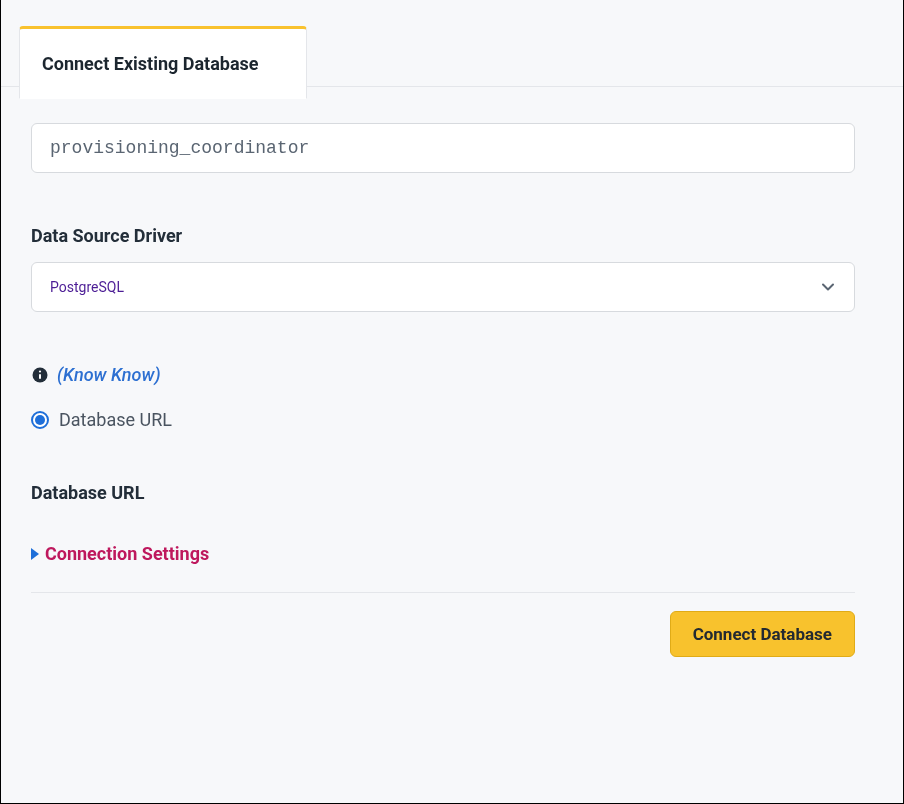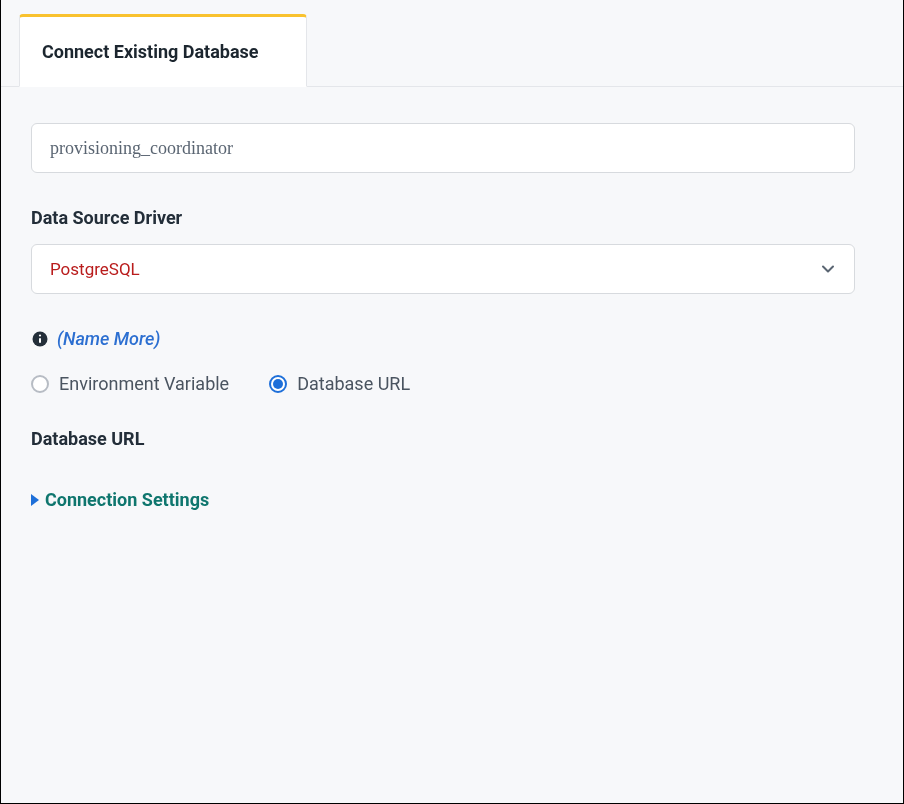--- a/index.html
+++ b/index.html
@@ -18,21 +18,21 @@
     position: relative;
   }
   
   .tabs-row {
     position: relative;
     height: 87px;
     border-bottom: 1px solid #e4e6ea;
   }
   .tab {
     position: absolute;
-    top: 14px;
+    top: 26px;
     left: 18px;
     height: 73px;
     width: 288px;
     background: #fff;
     border: 1px solid #e4e6ea;
     border-bottom: 1px solid #fff;
     border-top: 3px solid #f9c22e;
     border-radius: 4px 4px 0 0;
     display: flex;
     align-items: center;
@@ -43,49 +43,49 @@
     z-index: 2;
   }
   
   .content {
     padding: 36px 30px 0 30px;
   }
   .field-label {
     font-weight: 700;
     font-size: 18px;
     color: #232e39;
-    margin-top: 34px;
+    margin-top: 52px;
     margin-bottom: 16px;
     display: flex;
     align-items: center;
     gap: 8px;
   }
   .field-label:first-child { margin-top: 34px; }
   .text-input, .select-wrap {
     width: 824px;
     height: 50px;
     background: #fff;
     border: 1px solid #d7dade;
     border-radius: 6px;
     font-size: 18px;
     color: #5a6572;
     padding: 0 18px;
     display: flex;
     align-items: center;
   }
   .text-input {
-    font-family: Liberation Serif, serif;
+    font-family: Liberation Mono, monospace;
     outline: none;
   }
   .select-wrap {
     position: relative;
     cursor: pointer;
     justify-content: space-between;
   }
-  .select-value { color: #b91c1c; font-size: 17px; }
+  .select-value { color: #4c1d95; font-size: 14px; }
   .chevron-down {
     width: 16px;
     height: 16px;
     display: inline-flex;
     align-items: center;
     justify-content: center;
   }
   .chevron-down svg { display: block; }
   .info-icon {
     display: inline-flex;
@@ -135,21 +135,21 @@
     top: 2px; left: 2px; right: 2px; bottom: 2px;
     border-radius: 50%;
     background: #1e6fd9;
   }
   
   .collapse-toggle {
     margin-top: 40px;
     display: flex;
     align-items: center;
     gap: 6px;
-    color: #0f766e;
+    color: #be185d;
     font-weight: 700;
     font-size: 18px;
     cursor: pointer;
   }
   .caret-right {
     width: 0;
     height: 0;
     border-top: 6px solid transparent;
     border-bottom: 6px solid transparent;
     border-left: 8px solid #1e6fd9;
@@ -201,37 +201,36 @@
     </div>
 
     <div class="field-label">
       <span class="info-icon">
         <svg width="16" height="16" viewBox="0 0 16 16">
           <circle cx="8" cy="8" r="7.5" fill="#232e39"></circle>
           <rect x="7" y="7" width="2" height="5" rx="1" fill="#fff"></rect>
           <circle cx="8" cy="4.5" r="1.1" fill="#fff"></circle>
         </svg>
       </span>
-      <span class="know-more">(Name More)</span>
+      <span class="know-more">(Know Know)</span>
     </div>
 
     <div class="radio-group">
-      <label class="radio-option">
-        <span class="radio-dot"></span>
-        <span>Environment Variable</span>
-      </label>
       <label class="radio-option">
         <span class="radio-dot selected"></span>
         <span>Database URL</span>
       </label>
     </div>
 
     <div class="field-label">Database URL</div>
 
     <div class="collapse-toggle">
       <span class="caret-right"></span>
       <span>Connection Settings</span>
     </div>
 
+    <div class="footer">
+      <button class="primary-btn">Connect Database</button>
+    </div>
 
   </div>
 
 </div>
 
 </body></html>

